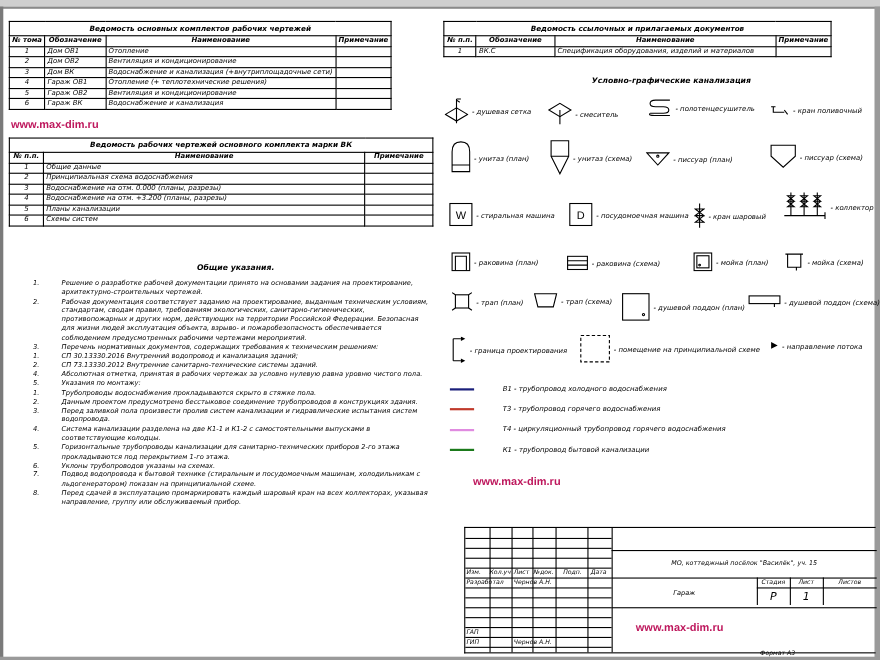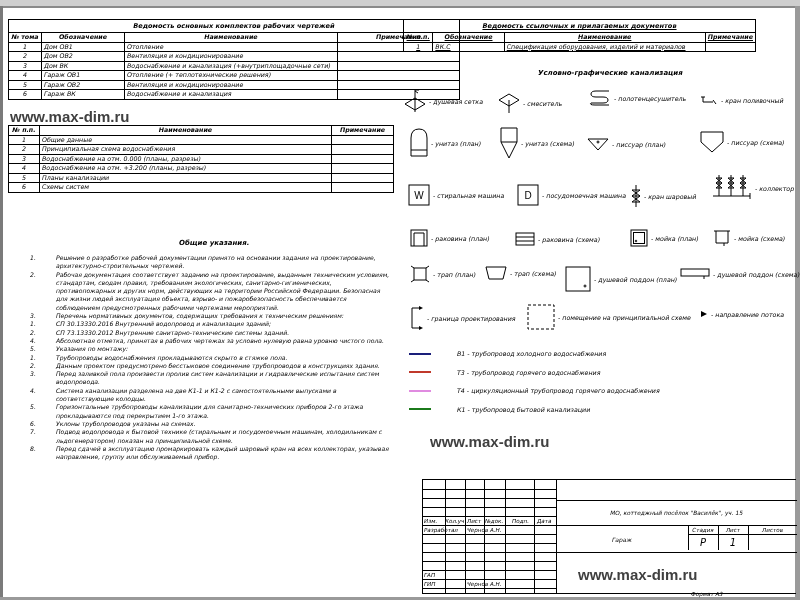--- a/index.html
+++ b/index.html
@@ -11,21 +11,21 @@
   #frame-right { position: absolute; right: 0; top: 6px; width: 5px; height: 594px; background: #9a9a9a; }
   #frame-top { position: absolute; left: 0; top: 6px; width: 800px; height: 2px; background: #8a8a8a; }
   #frame-bottom { position: absolute; left: 0; bottom: 0; width: 800px; height: 3px; background: #9a9a9a; }
 
   table.spec { position: absolute; border-collapse: collapse; font-size: 6.3px; }
   table.spec td, table.spec th { border: 1px solid #000; padding: 0 2px; height: 9.5px; line-height: 8px; white-space: nowrap; font-weight: normal; text-align: left; }
   table.spec th { font-weight: bold; text-align: center; }
   table.spec td.c { text-align: center; }
   table.spec .title-row td { text-align: center; font-weight: bold; height: 13px; font-size: 6.6px; }
 
-  .watermark { position: absolute; font-family: "Liberation Sans", sans-serif; font-style: normal; font-weight: bold; color: #404040; font-size: 15px; }
+  .watermark { position: absolute; font-family: "Liberation Sans", sans-serif; font-style: normal; font-weight: bold; color: #be185d; font-size: 10px; }
 
   .heading { position: absolute; font-weight: bold; font-size: 7px; }
 
   #notes { position: absolute; left: 30px; top: 254px; width: 360px; font-size: 6.1px; line-height: 8.3px; }
   .note { display: flex; }
   .note .n { width: 26px; flex: none; }
 
   .legend-item { position: absolute; display: flex; align-items: center; font-size: 6.3px; white-space: nowrap; }
   .legend-item svg { flex: none; }
   .legend-item .lbl { margin-left: 3px; }
@@ -43,21 +43,21 @@
 </head>
 <body>
 
 <div id="topbar"></div>
 <div id="sheet"></div>
 <div id="frame-top"></div>
 <div id="frame-left"></div>
 <div id="frame-right"></div>
 <div id="frame-bottom"></div>
 
-<table class="spec" id="t1" style="left:8px; top:19px; width:452px;">
+<table class="spec" id="t1" style="left:8px; top:19px; width:348px;">
   <tbody>
       <tr class="title-row">
         <td colspan="4">Ведомость основных комплектов рабочих чертежей</td>
       </tr>
   <tr>
     <th style="width:33px">№ тома</th>
     <th style="width:83px">Обозначение</th>
     <th style="width:213px">Наименование</th>
     <th>Примечание</th>
   </tr>
@@ -99,20 +99,23 @@
         <td>Водоснабжение и канализация</td>
         <td></td>
       </tr>
     </tbody>
 </table>
 
 <div class="watermark" style="left:10px; top:108px;">www.max-dim.ru</div>
 
 <table class="spec" id="t2" style="left:8px; top:125px; width:386px;">
   <tbody>
+      <tr class="title-row">
+        <td colspan="3">Ведомость рабочих чертежей основного комплекта марки ВК</td>
+      </tr>
   <tr>
     <th style="width:31px">№ п.п.</th>
     <th style="width:292px">Наименование</th>
     <th>Примечание</th>
   </tr>
   </tbody>
     <tbody id="t2-body">
       <tr>
         <td class="c">1</td>
         <td>Общие данные</td>
@@ -139,21 +142,21 @@
         <td></td>
       </tr>
       <tr>
         <td class="c">6</td>
         <td>Схемы систем</td>
         <td></td>
       </tr>
     </tbody>
 </table>
 
-<table class="spec" id="t3" style="left:403px; top:19px; width:353px;text-decoration:underline;">
+<table class="spec" id="t3" style="left:403px; top:19px; width:353px;">
   <tbody>
       <tr class="title-row">
         <td colspan="4">Ведомость ссылочных и прилагаемых документов</td>
       </tr>
   <tr>
     <th style="width:30px">№ п.п.</th>
     <th style="width:82px">Обозначение</th>
     <th style="width:211px">Наименование</th>
     <th>Примечание</th>
   </tr>

